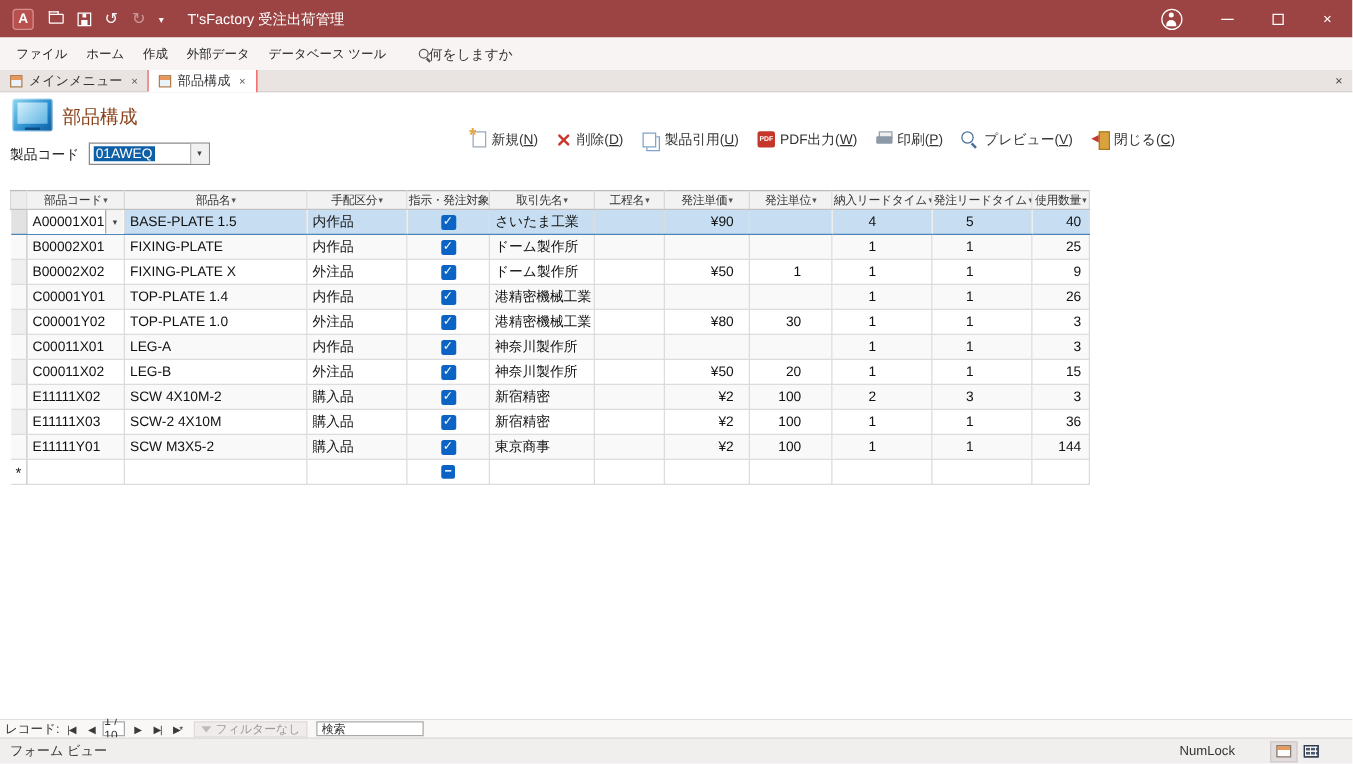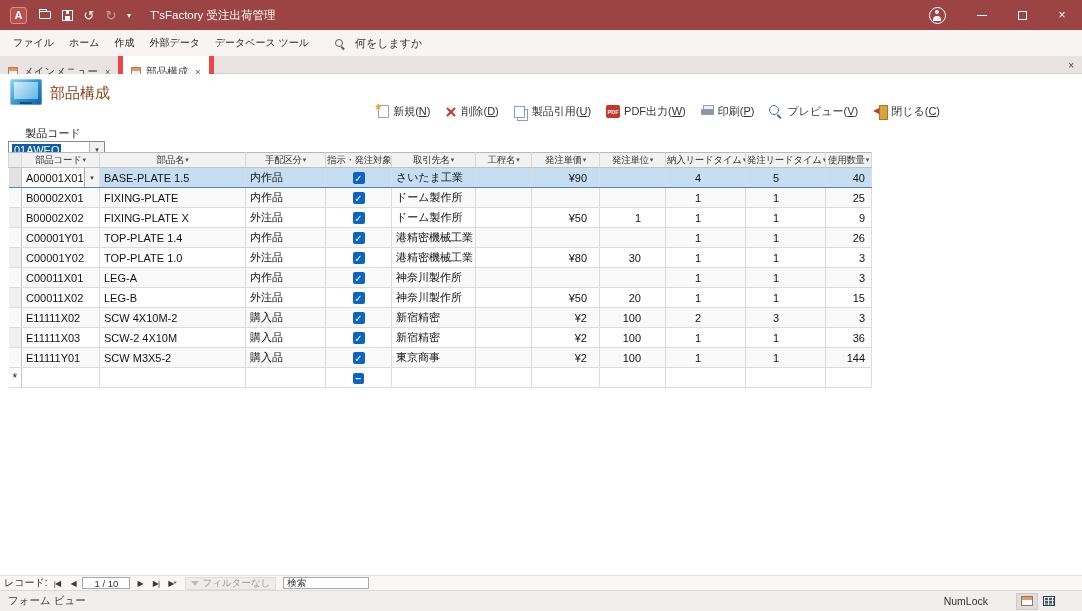--- a/index.html
+++ b/index.html
@@ -25,27 +25,27 @@
   .person { width:17px; height:17px; border:1.5px solid #fff; border-radius:50%; position:relative; margin-right:16px; }
   .person::before { content:""; position:absolute; left:5px; top:2.5px; width:4px; height:4px; border-radius:50%; background:#fff; }
   .person::after { content:""; position:absolute; left:3px; top:8px; width:8px; height:5px; border-radius:4px 4px 0 0; background:#fff; }
   .win-btn { width:40px; height:30px; display:flex; align-items:center; justify-content:center; font-size:12px; color:#fff; }
   .min-glyph { width:10px; height:1px; background:#fff; display:inline-block; }
   .max-glyph { width:9px; height:9px; border:1px solid #fff; display:inline-block; }
 
   
   .ribbon { height:26px; background:#F8F4F3; display:flex; align-items:center; flex:0 0 auto; }
   .rtab { font-size:10px; color:#252525; margin-left:13px; margin-right:2px; white-space:nowrap; }
-  .rsearch { display:flex; align-items:center; margin-left:24px; font-size:11px; color:#333; gap:12px; }
+  .rsearch { display:flex; align-items:center; margin-left:24px; font-size:11px; color:#333; gap:0; }
   .mag { width:8px; height:8px; border:1.5px solid #5A5A5A; border-radius:50%; position:relative; display:inline-block; }
   .mag::after { content:""; position:absolute; left:6px; top:6px; width:4px; height:1.5px; background:#5A5A5A; transform:rotate(45deg); transform-origin:0 0; }
 
   
   .tabstrip { height:18px; background:#E9E3E2; display:flex; align-items:stretch; position:relative; border-bottom:1px solid #D2CBC9; flex:0 0 auto; }
-  .dtab { display:flex; align-items:center; padding:16px 8px; font-size:10.5px; color:#333; background:#E9E3E2; border-right:5px solid #ef4444; gap:5px; white-space:nowrap; }
+  .dtab { display:flex; align-items:center; padding:1px 8px; font-size:10.5px; color:#333; background:#E9E3E2; border-right:1px solid #ef4444; gap:5px; white-space:nowrap; }
   .dtab.active { background:#FFFFFF; margin-bottom:-1px; }
   .tabicon { width:10px; height:10px; border:1px solid #B08050; background:linear-gradient(#E8965A 0 3px,#EAF2FA 3px); display:inline-block; }
   .tabx { font-size:9px; color:#555; margin-left:2px; }
   .strip-close { position:absolute; right:8px; top:0; height:18px; display:flex; align-items:center; font-size:10px; color:#444; }
 
   
   .content { position:relative; flex:1 1 auto; background:#fff; overflow:hidden; }
   .form-ico { position:absolute; top:5px; left:10px; width:32px; height:26px; border-radius:2px;
               background:linear-gradient(135deg,#8ED8F2 0%,#2B8FD0 55%,#0F5FA0 100%); box-shadow:inset 0 0 0 1px rgba(255,255,255,.3); }
   .form-ico::before { content:""; position:absolute; left:4px; top:3px; right:4px; bottom:6px; background:linear-gradient(135deg,#D6F1FB,#5FB4E4); }
@@ -66,21 +66,21 @@
   .ic-print::before { content:""; position:absolute; left:2px; top:0; width:9px; height:4px; background:#EFEFEF; border:1px solid #98A2AC; }
   .ic-print::after { content:""; position:absolute; left:0; top:4px; width:13px; height:6px; background:#8C99A6; border-radius:1px; }
   .ic-preview { width:14px; height:14px; }
   .ic-preview::before { content:""; position:absolute; left:0; top:0; width:8px; height:8px; border:1.5px solid #4A6E96; border-radius:50%; }
   .ic-preview::after { content:""; position:absolute; left:9px; top:9px; width:5px; height:2px; background:#4A6E96; transform:rotate(45deg); transform-origin:0 0; }
   .ic-exit { width:14px; height:13px; }
   .ic-exit::before { content:""; position:absolute; left:6px; top:0; width:7px; height:13px; background:#D9A23C; border:1px solid #A87A20; }
   .ic-exit::after { content:""; position:absolute; left:0; top:3px; width:0; height:0; border-top:3.5px solid transparent; border-bottom:3.5px solid transparent; border-right:6px solid #C23B2E; }
   .kbd-label u { text-decoration:underline; }
 
-  .product-row { position:absolute; top:52px; left:8px; display:flex; align-items:center; font-size:11px; color:#222;flex-direction:column; }
+  .product-row { position:absolute; top:40px; left:8px; display:flex; align-items:center; font-size:11px; color:#222; }
   .pc-label { margin-right:7px; }
   .combo { width:97px; height:18px; border:1px solid #8A8A8A; background:#fff; display:flex; align-items:center; position:relative; padding-left:3px; }
   .combo-val { background:#0E5FA6; color:#fff; padding:0 2px; font-size:11px; }
   .combo-btn { position:absolute; right:0; top:0; bottom:0; width:15px; background:#F2F1F1; border-left:1px solid #B9B9B9; display:flex; align-items:center; justify-content:center; font-size:7px; color:#444; }
   .pname { width:186px; height:18px; border:1px solid #C9C9C9; background:#FBFBFB; margin-left:5px; display:flex; align-items:center; padding-left:5px; font-size:11px; color:#222; }
 
   
   .datasheet { position:absolute; top:78px; left:8px; border-collapse:collapse; table-layout:fixed; width:863px; }
   .datasheet th { height:15px; background:#F2F2F2; border:1px solid #D8D8D8; border-top-color:#B9B9B9; border-bottom-color:#C2C2C2;
                   font-weight:normal; font-size:9.5px; letter-spacing:-0.3px; color:#333; text-align:center; padding:0 1px;
@@ -104,21 +104,21 @@
   .c-unit { text-align:right; padding-right:24px !important; }
   .c-leadin { text-align:right; padding-right:44px !important; }
   .c-leadord { text-align:right; padding-right:46px !important; }
   .c-qty { text-align:right; padding-right:6px !important; }
   .datasheet tr.newrow td { background:#fff; }
   .datasheet td.star { font-size:12px; color:#222; }
 
   
   .navbar { height:15px; background:#FAF7F7; border-top:1px solid #E2DEDE; display:flex; align-items:center; font-size:10px; color:#333; padding-left:4px; gap:3px; flex:0 0 auto; }
   .nav-btn { font-size:8px; color:#3A3A3A; min-width:13px; text-align:center; letter-spacing:-1px; }
-  .nav-pos { width:48px; height:12px; border:1px solid #A9A9A9; background:#fff; display:flex; align-items:center; justify-content:center; font-size:9.5px; }
+  .nav-pos { width:18px; height:12px; border:1px solid #A9A9A9; background:#fff; display:flex; align-items:center; justify-content:center; font-size:9.5px; }
   .filter-chip { display:flex; align-items:center; gap:3px; color:#9B9B9B; background:#F0ECEC; border:1px solid #E0DCDC; height:13px; padding:0 5px; margin-left:4px; font-size:9.5px; white-space:nowrap; }
   .funnel { width:0; height:0; border-left:4px solid transparent; border-right:4px solid transparent; border-top:5px solid #BBB; display:inline-block; }
   .nav-search { width:86px; height:12px; border:1px solid #A9A9A9; font-size:9.5px; padding:0 3px; margin-left:4px; color:#333; font-family:inherit; background:#fff; }
 
   
   .statusbar { height:21px; background:#F1EEEE; border-top:1px solid #DDD9D9; display:flex; align-items:center; font-size:10.5px; color:#333; flex:0 0 auto; }
   .sb-left { padding-left:8px; }
   .sb-right { margin-left:auto; display:flex; align-items:center; padding-right:22px; }
   .numlock { margin-right:28px; }
   .vbtn { width:22px; height:17px; display:flex; align-items:center; justify-content:center; }

